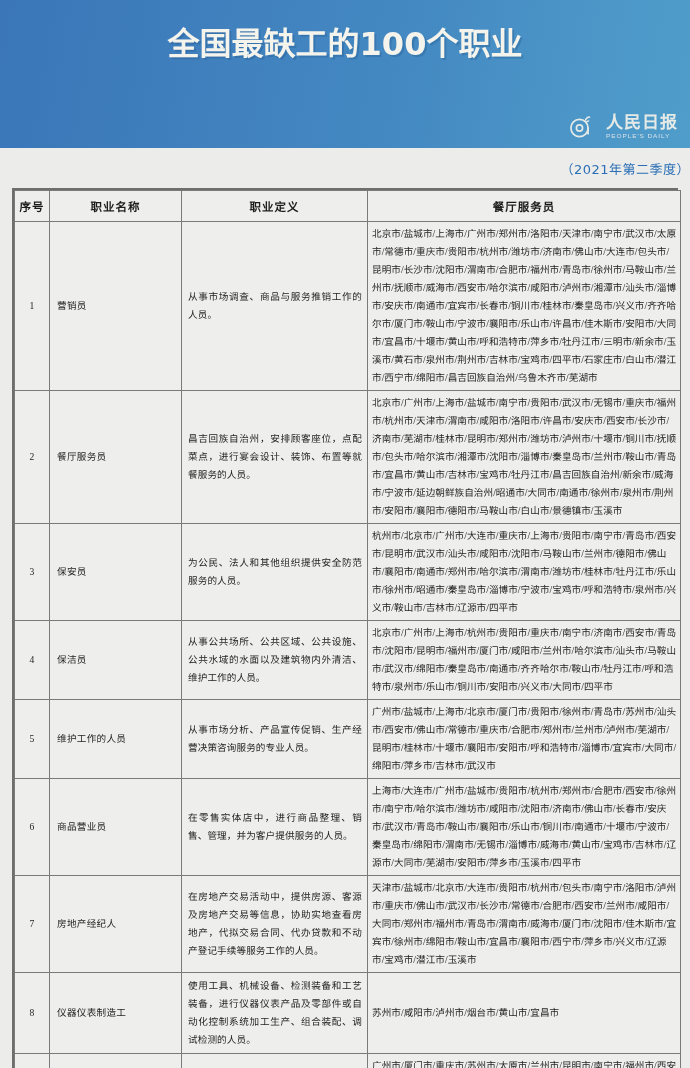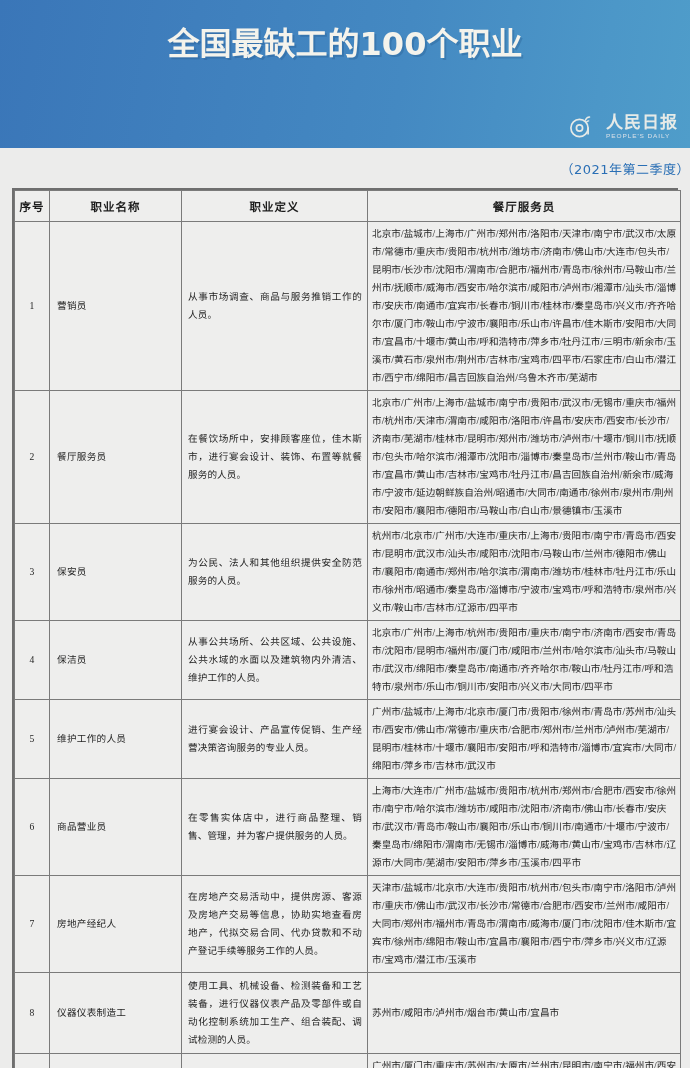--- a/index.html
+++ b/index.html
@@ -246,42 +246,42 @@
           <tr>
             <td class="col-no">1</td>
             <td class="col-name">营销员</td>
             <td class="col-def">从事市场调查、商品与服务推销工作的人员。</td>
             <td class="col-cities">北京市/盐城市/上海市/广州市/郑州市/洛阳市/天津市/南宁市/武汉市/太原市/常德市/重庆市/贵阳市/杭州市/潍坊市/济南市/佛山市/大连市/包头市/昆明市/长沙市/沈阳市/渭南市/合肥市/福州市/青岛市/徐州市/马鞍山市/兰州市/抚顺市/威海市/西安市/哈尔滨市/咸阳市/泸州市/湘潭市/汕头市/淄博市/安庆市/南通市/宜宾市/长春市/铜川市/桂林市/秦皇岛市/兴义市/齐齐哈尔市/厦门市/鞍山市/宁波市/襄阳市/乐山市/许昌市/佳木斯市/安阳市/大同市/宜昌市/十堰市/黄山市/呼和浩特市/萍乡市/牡丹江市/三明市/新余市/玉溪市/黄石市/泉州市/荆州市/吉林市/宝鸡市/四平市/石家庄市/白山市/潜江市/西宁市/绵阳市/昌吉回族自治州/乌鲁木齐市/芜湖市</td>
           </tr>
 
           <tr>
             <td class="col-no">2</td>
             <td class="col-name">餐厅服务员</td>
-            <td class="col-def">在餐饮场所中，安排顾客座位，佳木斯市，进行宴会设计、装饰、布置等就餐服务的人员。</td>
+            <td class="col-def">昌吉回族自治州，安排顾客座位，点配菜点，进行宴会设计、装饰、布置等就餐服务的人员。</td>
             <td class="col-cities">北京市/广州市/上海市/盐城市/南宁市/贵阳市/武汉市/无锡市/重庆市/福州市/杭州市/天津市/渭南市/咸阳市/洛阳市/许昌市/安庆市/西安市/长沙市/济南市/芜湖市/桂林市/昆明市/郑州市/潍坊市/泸州市/十堰市/铜川市/抚顺市/包头市/哈尔滨市/湘潭市/沈阳市/淄博市/秦皇岛市/兰州市/鞍山市/青岛市/宜昌市/黄山市/吉林市/宝鸡市/牡丹江市/昌吉回族自治州/新余市/威海市/宁波市/延边朝鲜族自治州/昭通市/大同市/南通市/徐州市/泉州市/荆州市/安阳市/襄阳市/德阳市/马鞍山市/白山市/景德镇市/玉溪市</td>
           </tr>
 
           <tr>
             <td class="col-no">3</td>
             <td class="col-name">保安员</td>
             <td class="col-def">为公民、法人和其他组织提供安全防范服务的人员。</td>
             <td class="col-cities">杭州市/北京市/广州市/大连市/重庆市/上海市/贵阳市/南宁市/青岛市/西安市/昆明市/武汉市/汕头市/咸阳市/沈阳市/马鞍山市/兰州市/德阳市/佛山市/襄阳市/南通市/郑州市/哈尔滨市/渭南市/潍坊市/桂林市/牡丹江市/乐山市/徐州市/昭通市/秦皇岛市/淄博市/宁波市/宝鸡市/呼和浩特市/泉州市/兴义市/鞍山市/吉林市/辽源市/四平市</td>
           </tr>
 
           <tr>
             <td class="col-no">4</td>
             <td class="col-name">保洁员</td>
             <td class="col-def">从事公共场所、公共区域、公共设施、公共水域的水面以及建筑物内外清洁、维护工作的人员。</td>
             <td class="col-cities">北京市/广州市/上海市/杭州市/贵阳市/重庆市/南宁市/济南市/西安市/青岛市/沈阳市/昆明市/福州市/厦门市/咸阳市/兰州市/哈尔滨市/汕头市/马鞍山市/武汉市/绵阳市/秦皇岛市/南通市/齐齐哈尔市/鞍山市/牡丹江市/呼和浩特市/泉州市/乐山市/铜川市/安阳市/兴义市/大同市/四平市</td>
           </tr>
 
           <tr>
             <td class="col-no">5</td>
             <td class="col-name">维护工作的人员</td>
-            <td class="col-def">进行宴会设计、产品宣传促销、生产经营决策咨询服务的专业人员。</td>
+            <td class="col-def">从事市场分析、产品宣传促销、生产经营决策咨询服务的专业人员。</td>
             <td class="col-cities">广州市/盐城市/上海市/北京市/厦门市/贵阳市/徐州市/青岛市/苏州市/汕头市/西安市/佛山市/常德市/重庆市/合肥市/郑州市/兰州市/泸州市/芜湖市/昆明市/桂林市/十堰市/襄阳市/安阳市/呼和浩特市/淄博市/宜宾市/大同市/绵阳市/萍乡市/吉林市/武汉市</td>
           </tr>
 
           <tr>
             <td class="col-no">6</td>
             <td class="col-name">商品营业员</td>
             <td class="col-def">在零售实体店中，进行商品整理、销售、管理，并为客户提供服务的人员。</td>
             <td class="col-cities">上海市/大连市/广州市/盐城市/贵阳市/杭州市/郑州市/合肥市/西安市/徐州市/南宁市/哈尔滨市/潍坊市/咸阳市/沈阳市/济南市/佛山市/长春市/安庆市/武汉市/青岛市/鞍山市/襄阳市/乐山市/铜川市/南通市/十堰市/宁波市/秦皇岛市/绵阳市/渭南市/无锡市/淄博市/威海市/黄山市/宝鸡市/吉林市/辽源市/大同市/芜湖市/安阳市/萍乡市/玉溪市/四平市</td>
           </tr>
 

